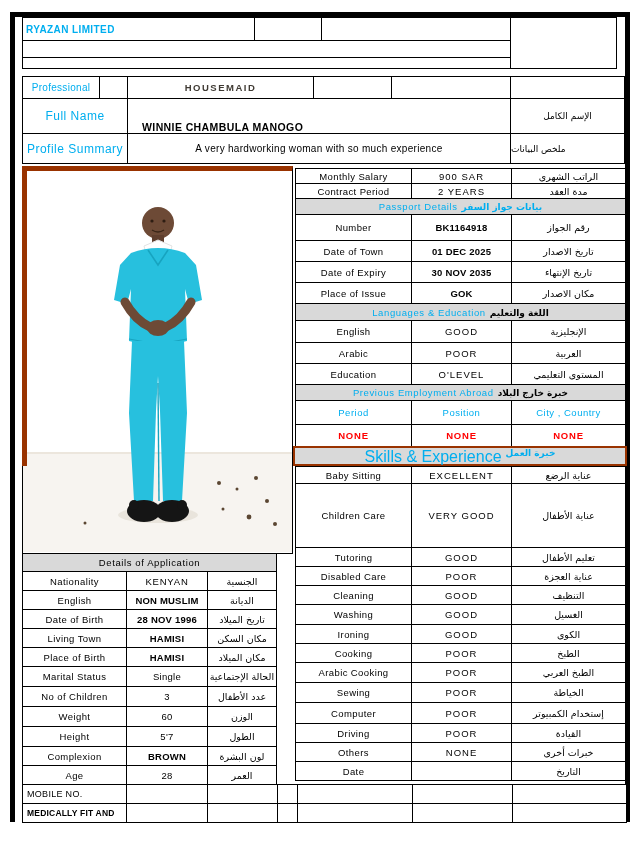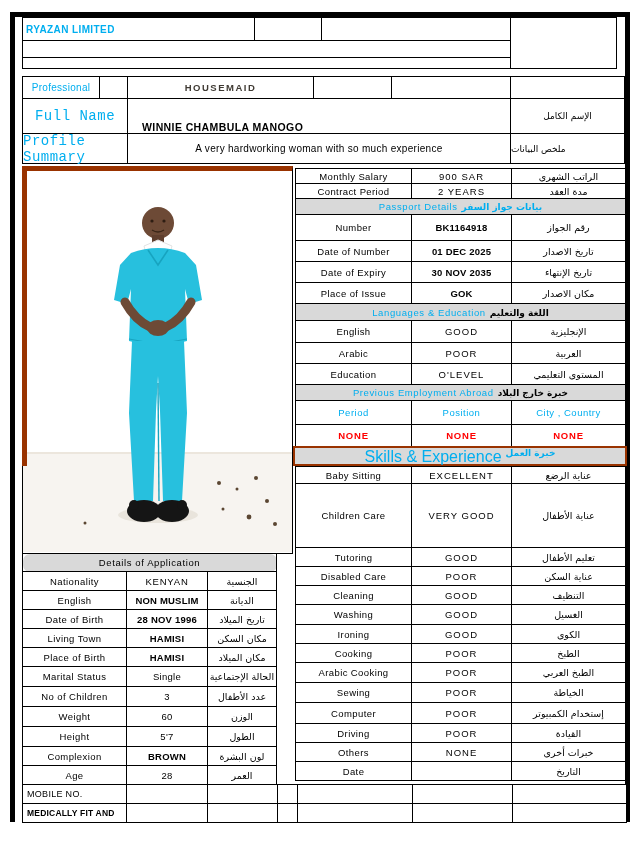--- a/index.html
+++ b/index.html
@@ -23,21 +23,21 @@
   .sec-ar.cyan{color:#00AEEF;}
   td.colhdr{color:#00AEEF;letter-spacing:.5px;}
   td.nonev{color:#FF0000;font-weight:bold;text-align:left;padding-left:5px;letter-spacing:.8px;}
   
   td.dnum{text-align:left;padding-left:6px;font-size:9px;letter-spacing:.3px;}
   td.dcenter{font-size:9px;letter-spacing:.8px;}
   
   .company{font-weight:bold;font-size:10px;letter-spacing:.4px;display:flex;align-items:center;padding-left:3px;}
   .prof{font-size:10px;letter-spacing:.3px;}
   .housemaid{font-weight:bold;color:#3f3a33;font-size:9.5px;letter-spacing:1.5px;}
-  .fn-label{font-size:14px;letter-spacing:.5px;font-family:Liberation Mono, monospace;}
+  .fn-label{font-size:12px;letter-spacing:.5px;}
   .fn-value{font-weight:bold;font-size:10.5px;letter-spacing:.4px;display:flex;align-items:flex-end;padding-left:14px;}
   .summary{font-size:10px;letter-spacing:.3px;}
   .ar-head{font-family:"DejaVu Sans",sans-serif;font-size:9px;}
   
   .skills-hdr{position:absolute;left:293px;top:446px;width:334px;height:20px;box-sizing:border-box;
       border:2px solid #993300;background:#D9D9D9;display:flex;align-items:flex-start;justify-content:center;}
   
   .photo-frame{position:absolute;left:22px;top:166px;width:271px;height:388px;box-sizing:border-box;
       border:1px solid #000;border-top:5px solid #993300;background:#fff;overflow:hidden;}
   .photo-maroon-left{position:absolute;left:22px;top:166px;width:5px;height:300px;background:#993300;}
@@ -153,21 +153,21 @@
     <td class="sec" colspan="3">
       <span class="sec-en">Passport Details</span><span class="sec-ar cyan" dir="rtl">بيانات جواز السفر</span>
     </td>
   </tr>
   <tr style="height:26px">
     <td class="lbl">Number</td>
     <td class="vleft">BK1164918</td>
     <td class="arc" dir="rtl">رقم الجواز</td>
   </tr>
   <tr style="height:21px">
-    <td class="lbl">Date of Number</td>
+    <td class="lbl">Date of Town</td>
     <td class="vleft">01 DEC 2025</td>
     <td class="arc" dir="rtl">تاريخ الاصدار</td>
   </tr>
   <tr style="height:21px">
     <td class="lbl">Date of Expiry</td>
     <td class="vleft">30 NOV 2035</td>
     <td class="arc" dir="rtl">تاريخ الإنتهاء</td>
   </tr>
   <tr style="height:21px">
     <td class="lbl">Place of Issue</td>
@@ -235,21 +235,21 @@
     <td class="arc" dir="rtl">عناية الأطفال</td>
   </tr>
   <tr style="height:19px">
     <td class="lbl">Tutoring</td>
     <td class="val">GOOD</td>
     <td class="arc" dir="rtl">تعليم الأطفال</td>
   </tr>
   <tr style="height:19px">
     <td class="lbl">Disabled Care</td>
     <td class="val">POOR</td>
-    <td class="arc" dir="rtl">عناية السكن</td>
+    <td class="arc" dir="rtl">عناية العجزة</td>
   </tr>
   <tr style="height:19px">
     <td class="lbl">Cleaning</td>
     <td class="val">GOOD</td>
     <td class="arc" dir="rtl">التنظيف</td>
   </tr>
   <tr style="height:20px">
     <td class="lbl">Washing</td>
     <td class="val">GOOD</td>
     <td class="arc" dir="rtl">الغسيل</td>
@@ -298,21 +298,21 @@
   </table>
 
 <table class="t" style="left:22px;top:553px;width:254px;">
   <colgroup>
       <col style="width:104px">
       <col style="width:81px">
       <col style="width:69px">
     </colgroup>
   <tbody>
       <tr style="height:18px">
-    <td class="sec" colspan="3" style="color:#000;border-radius:7px;">Details of Application</td>
+    <td class="sec" colspan="3" style="color:#000;">Details of Application</td>
   </tr>
   <tr style="height:19px">
     <td class="lbl">Nationality</td>
     <td class="dcenter">KENYAN</td>
     <td class="arc" dir="rtl">الجنسية</td>
   </tr>
   <tr style="height:19px">
     <td class="lbl">English</td>
     <td class="vleft">NON MUSLIM</td>
     <td class="arc" dir="rtl">الديانة</td>

